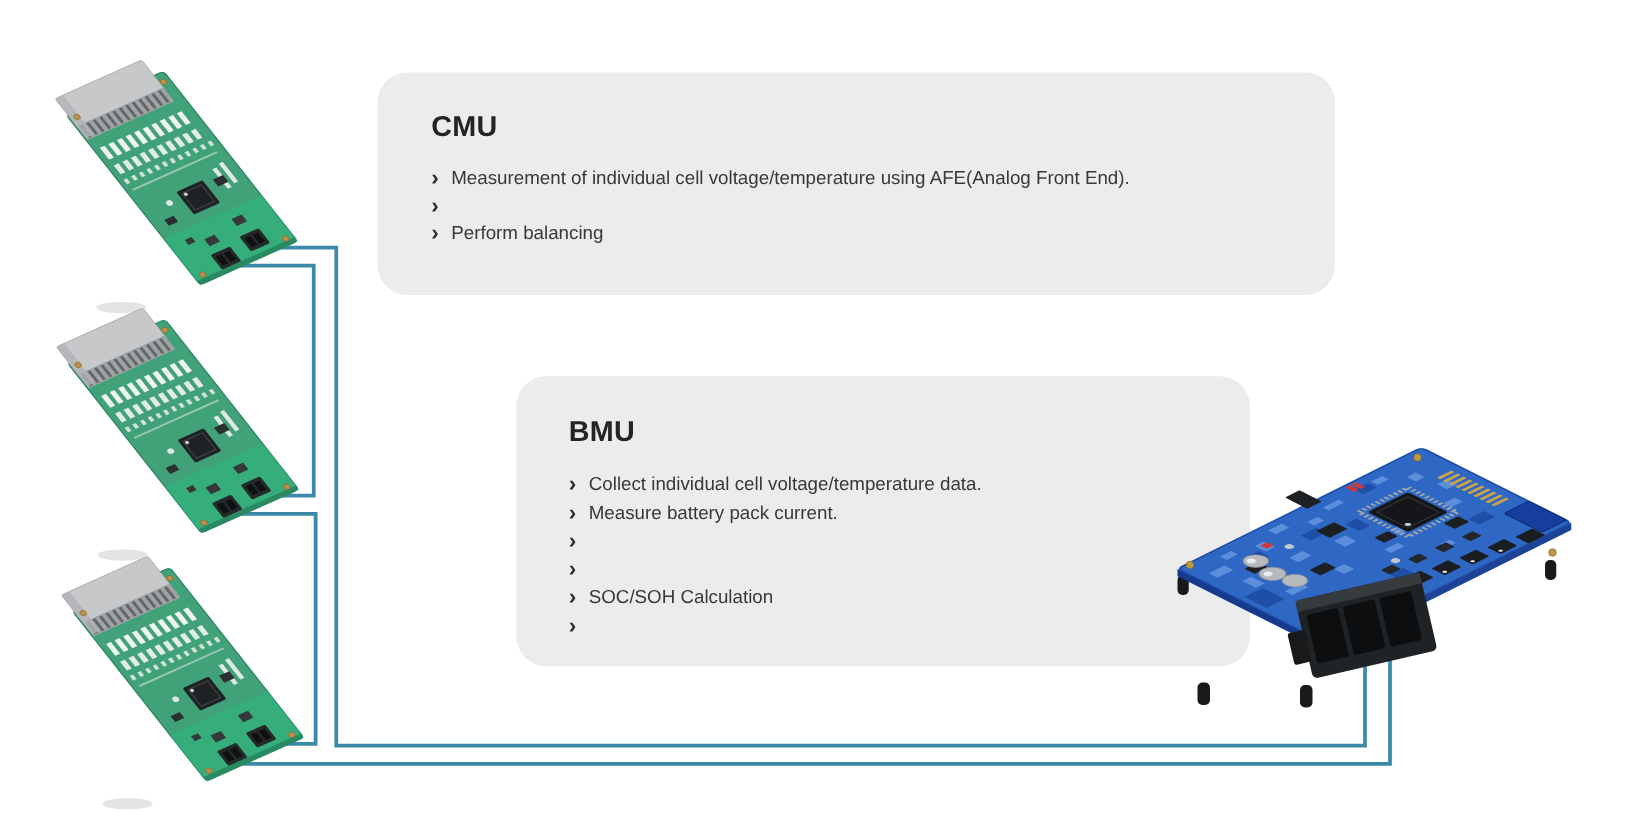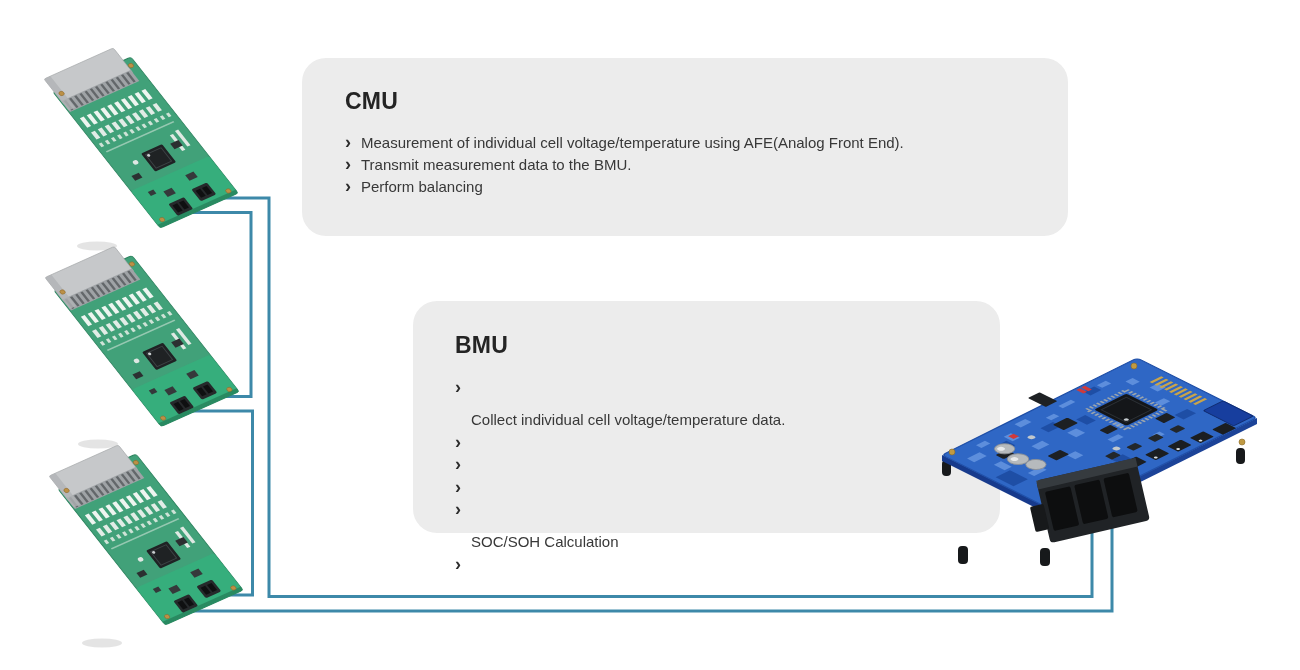--- a/index.html
+++ b/index.html
@@ -9,55 +9,55 @@
   .card h2{margin:0;font-size:23px;font-weight:700;color:#242424;line-height:26px;letter-spacing:.2px;}
   .card ul{margin:18px 0 0;padding:0;list-style:none;}
   .card li{display:flex;align-items:flex-start;gap:10px;}
   .chev{flex:0 0 auto;font-weight:700;font-size:18px;line-height:22px;color:#2e2e2e;
         transform:translateY(-1px);}
   .btxt{font-size:15px;line-height:22px;color:#383838;}
   .cmu-card{left:302px;top:58px;width:766px;height:178px;padding:30px 12px 0 43px;}
   .bmu-card{left:413px;top:301px;width:587px;height:232px;padding:31px 24px 0 42px;}
   .bmu-card ul{margin-top:19px;}
   .bmu-card li .chev{line-height:22.5px;}
-  .bmu-card li .btxt{line-height:22.5px;margin-top:32px;}
+  .bmu-card li .btxt{line-height:22.5px;}
   svg.overlay{position:absolute;left:0;top:0;width:1300px;height:670px;z-index:2;pointer-events:none;}
 </style>
 </head>
 <body>
 
 <div class="canvas">
 
   <div class="card cmu-card">
     <h2>CMU</h2>
     <ul>
         <li>
           <span class="chev">›</span>
           <span class="btxt">Measurement of individual cell voltage/temperature using AFE(Analog Front End).</span>
         </li>
         <li>
           <span class="chev">›</span>
-          <span class="btxt">Transmit measurement data to the BMU.</span>
         </li>
         <li>
           <span class="chev">›</span>
           <span class="btxt">Perform balancing</span>
         </li>
       </ul>
   </div>
 
   <div class="card bmu-card">
     <h2>BMU</h2>
     <ul>
         <li>
           <span class="chev">›</span>
           <span class="btxt">Collect individual cell voltage/temperature data.</span>
         </li>
         <li>
           <span class="chev">›</span>
+          <span class="btxt">Measure battery pack current.</span>
         </li>
         <li>
           <span class="chev">›</span>
         </li>
         <li>
           <span class="chev">›</span>
         </li>
         <li>
           <span class="chev">›</span>
           <span class="btxt">SOC/SOH Calculation</span>

